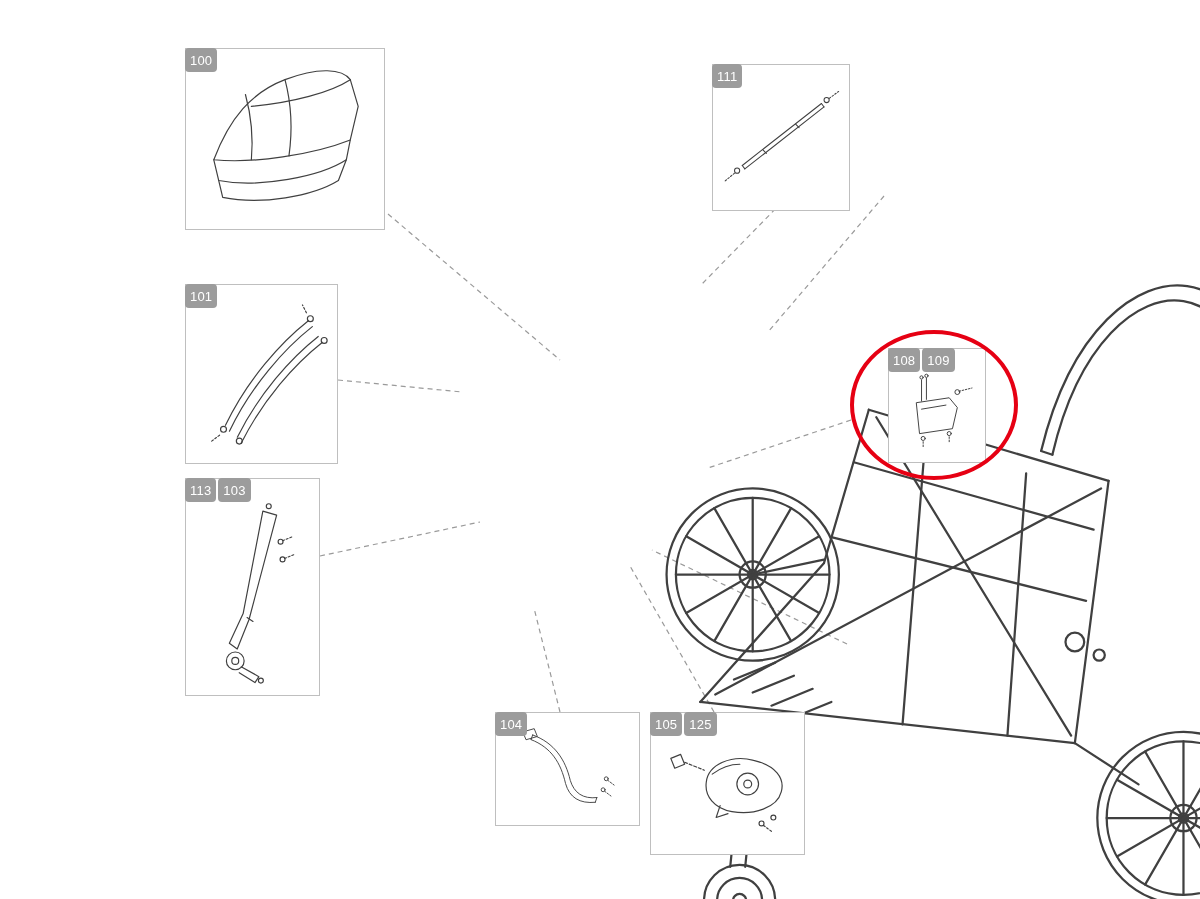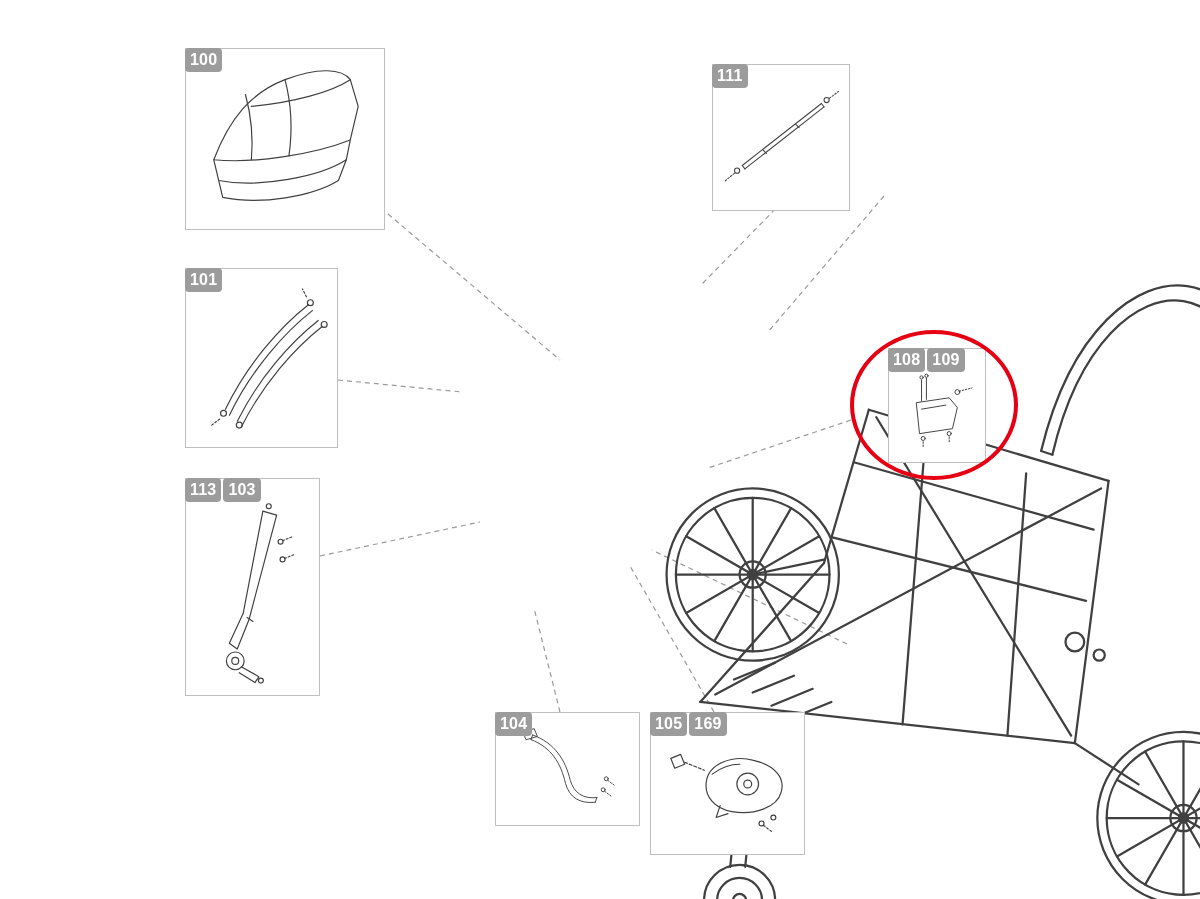--- a/index.html
+++ b/index.html
@@ -14,21 +14,21 @@
   }
   .central { position: absolute; left: 340px; top: 200px; z-index: 1; pointer-events: none; }
   .callout {
     position: absolute; background: #ffffff;
     border: 1px solid var(--box-border, #bfbfbf); z-index: 2;
   }
   .badges { position: absolute; top: -1px; left: -1px; display: flex; gap: 2px; }
   .badge {
     min-width: 30px; height: 24px; padding: 0 5px;
     background: var(--badge-bg, #9c9c9c); color: var(--badge-text, #ffffff);
-    font-size: 16px; font-weight: bold; letter-spacing: .2px;
+    font-size: 13px; font-weight: normal; letter-spacing: .2px;
     display: flex; align-items: center; justify-content: center;
     border-radius: 4px;
   }
   svg.art { display: block; width: 100%; height: 100%; }
   svg.art * {
     stroke: var(--line-art, #404040); fill: none;
     stroke-width: 1.2; stroke-linecap: round; stroke-linejoin: round;
   }
   .highlight-ellipse {
     position: absolute; left: 850px; top: 330px; width: 168px; height: 150px;
@@ -160,21 +160,21 @@
       <line x1="126" y1="34" x2="129" y2="38"></line>
       <circle cx="132" cy="30" r="3"></circle>
       <path d="M135 28 L146 20" stroke-dasharray="2 2"></path>
       <circle cx="28" cy="112" r="3"></circle>
       <path d="M25 115 L14 124" stroke-dasharray="2 2"></path>
       <path d="M58 88 L62 92 M96 58 L100 62"></path>
     </svg>
   </div>
 
 
-  <div class="callout" style="left:185px; top:268px; width:153px; height:180px">
+  <div class="callout" style="left:185px; top:284px; width:153px; height:180px">
     <div class="badges">
       <span class="badge">101</span>
     </div>
     <svg class="art" viewBox="0 0 153 180">
       <path d="M40 142 C62 96 96 58 124 36"></path>
       <path d="M44 148 C66 102 100 64 128 42"></path>
       <path d="M52 154 C74 110 106 74 134 52"></path>
       <path d="M56 160 C78 116 110 80 138 58"></path>
       <circle cx="38" cy="146" r="3"></circle>
       <circle cx="126" cy="34" r="3"></circle>
@@ -240,21 +240,21 @@
       <circle cx="118" cy="98" r="2.5"></circle>
       <path d="M120 100 L128 106" stroke-dasharray="2 2"></path>
       <circle cx="122" cy="84" r="2.5"></circle>
       <path d="M124 86 L132 92" stroke-dasharray="2 2"></path>
     </svg>
   </div>
 
   <div class="callout" style="left:650px; top:712px; width:155px; height:143px">
     <div class="badges">
       <span class="badge">105</span>
-      <span class="badge">169</span>
+      <span class="badge">125</span>
     </div>
     <svg class="art" viewBox="0 0 155 143">
       <path d="M20 46 L30 42 L34 52 L24 56 Z"></path>
       <path d="M34 50 L54 58" stroke-dasharray="3 2"></path>
       <path d="M56 70 C58 52 82 42 104 48 C126 53 136 66 132 80 C128 96 104 104 82 100 C64 97 54 84 56 70 Z"></path>
       <circle cx="98" cy="72" r="11"></circle>
       <circle cx="98" cy="72" r="4"></circle>
       <path d="M62 62 C70 56 80 52 90 52"></path>
       <path d="M70 94 L66 106 L78 102"></path>
       <circle cx="112" cy="112" r="2.5"></circle>

